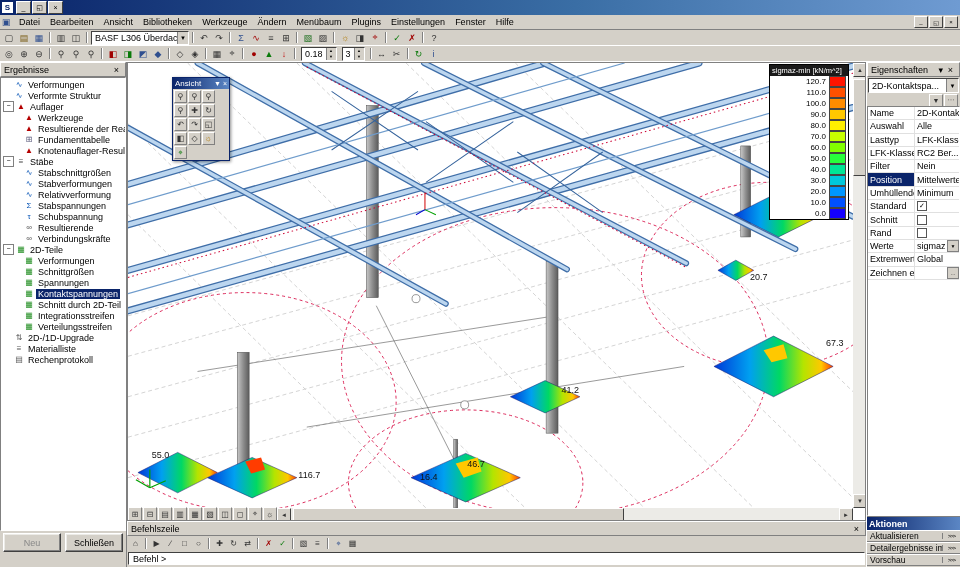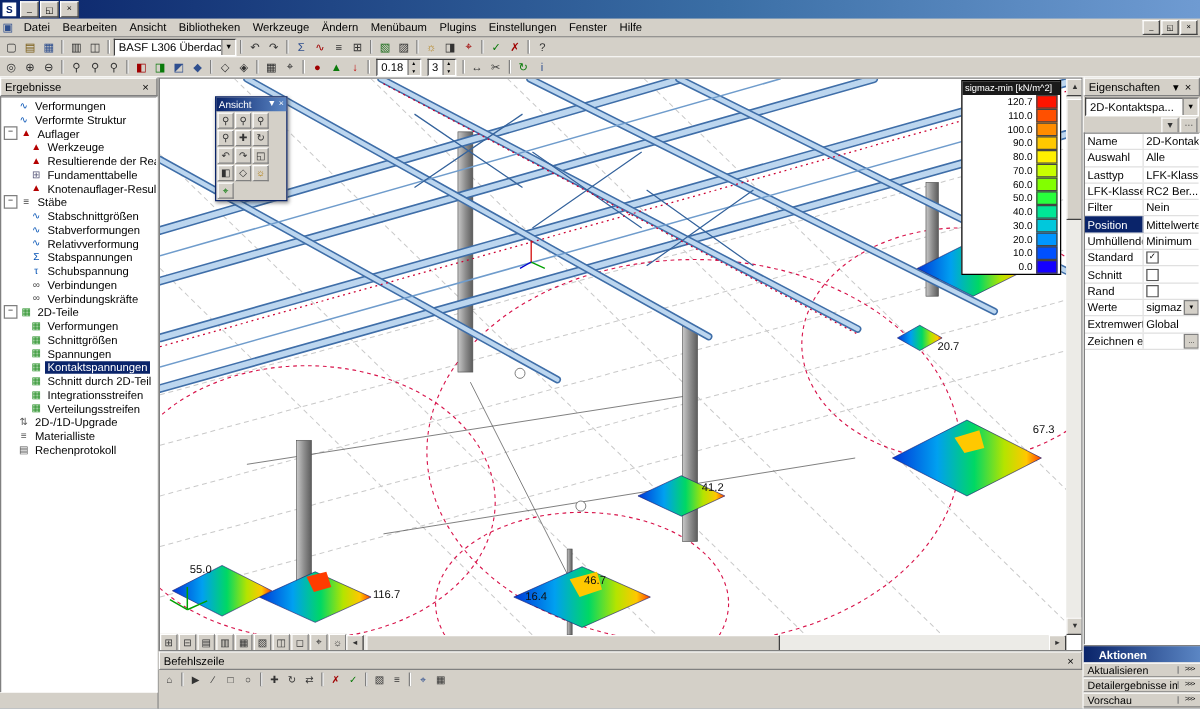--- a/index.html
+++ b/index.html
@@ -88,21 +88,21 @@
   .rp-tools .icon-btn{width:12px;height:11px;font-size:7px;border:1px solid;border-color:#fff #808080 #808080 #fff;}
   .prop-grid{flex:1;background:#fff;border:1px solid;border-color:#808080 #fff #fff #808080;overflow:hidden;}
   .prop-row{display:flex;height:12.3px;border-bottom:1px solid #e0e0e0;align-items:center;}
   .prop-label{width:44px;padding-left:2px;border-right:1px solid #e0e0e0;white-space:nowrap;overflow:hidden;flex:none;height:100%;display:flex;align-items:center;}
   .prop-value{flex:1;padding-left:2px;white-space:nowrap;overflow:hidden;display:flex;align-items:center;min-width:0;}
   .prop-row.selected .prop-label{background:#0a246a;color:#fff;}
   .cb{width:8px;height:8px;border:1px solid #555;background:#fff;font-size:7px;line-height:8px;text-align:center;flex:none;}
   .dd{margin-left:auto;width:10px;height:10px;background:#d4d0c8;border:1px solid #808080;font-size:5px;display:flex;align-items:center;justify-content:center;flex:none;}
   
   .actions{height:50px;flex:none;display:flex;flex-direction:column;border-top:1px solid #808080;}
-  .actions-header{height:13px;background:linear-gradient(to right,#0a246a,#5b86c4);color:#fff;font-weight:bold;display:flex;align-items:center;padding:0 12px;flex:none;}
+  .actions-header{height:13px;background:linear-gradient(to right,#0a246a,#5b86c4);color:#fff;font-weight:bold;display:flex;align-items:center;padding:0 2px;flex:none;}
   .action-row{flex:1;display:flex;align-items:center;background:#d4d0c8;border-top:1px solid #fff;border-bottom:1px solid #808080;}
   .action-label{flex:1;padding-left:3px;white-space:nowrap;overflow:hidden;font-size:8.5px;}
   .action-btn{width:17px;height:100%;border-left:1px solid #808080;display:flex;align-items:center;justify-content:center;font-size:6px;letter-spacing:-1px;background:#d4d0c8;flex:none;}
 </style>
 </head>
 <body>
 
 <div class="window">
 
   <div class="titlebar">
@@ -294,21 +294,21 @@
             <span class="tree-label">Stabspannungen</span>
           </div>
           <div class="tree-item" style="padding-left: 12px;">
             <span class="expander-sp"></span>
             <span class="tree-icon" style="color: rgb(0, 80, 180);">τ</span>
             <span class="tree-label">Schubspannung</span>
           </div>
           <div class="tree-item" style="padding-left: 12px;">
             <span class="expander-sp"></span>
             <span class="tree-icon" style="color: rgb(85, 85, 85);">∞</span>
-            <span class="tree-label">Verbindungen</span>
+            <span class="tree-label">Resultierende</span>
           </div>
           <div class="tree-item" style="padding-left: 12px;">
             <span class="expander-sp"></span>
             <span class="tree-icon" style="color: rgb(85, 85, 85);">∞</span>
             <span class="tree-label">Verbindungskräfte</span>
           </div>
           <div class="tree-item" style="padding-left: 2px;">
             <span class="expander">−</span>
             <span class="tree-icon" style="color: rgb(30, 140, 30);">▦</span>
             <span class="tree-label">2D-Teile</span>
@@ -357,20 +357,24 @@
             <span class="expander-sp"></span>
             <span class="tree-icon" style="color: rgb(85, 85, 85);">≡</span>
             <span class="tree-label">Materialliste</span>
           </div>
           <div class="tree-item" style="padding-left: 2px;">
             <span class="expander-sp"></span>
             <span class="tree-icon" style="color: rgb(85, 85, 85);">▤</span>
             <span class="tree-label">Rechenprotokoll</span>
           </div>
         </div>
+      <div class="left-buttons">
+        <span class="btn disabled">Neu</span>
+        <span class="btn">Schließen</span>
+      </div>
       <div class="left-filler"></div>
     </div>
 
     <div class="center">
       <div class="viewport">
         <svg class="scene" viewBox="0 0 730 440" preserveAspectRatio="none">
           <defs>
             <linearGradient id="colg" x1="0" y1="0" x2="1" y2="0">
               <stop offset="0" stop-color="#c8c8c8"></stop>
                 <stop offset="0.5" stop-color="#8e8e8e"></stop>
@@ -643,20 +647,23 @@
             <span class="sep"></span>
             <span class="icon-btn" style="color: rgb(160, 0, 0);">✗</span>
             <span class="icon-btn" style="color: rgb(10, 122, 10);">✓</span>
             <span class="sep"></span>
             <span class="icon-btn">▧</span>
             <span class="icon-btn">≡</span>
             <span class="sep"></span>
             <span class="icon-btn" style="color: rgb(47, 79, 143);">⌖</span>
             <span class="icon-btn">▦</span>
           </div>
+        <div class="cmd-input">
+          <span>Befehl &gt;</span>
+        </div>
       </div>
     </div>
 
     <div class="right-panel">
       <div class="panel-header">
         <span>Eigenschaften</span>
         <span class="hdr-btns">
           <span>▾</span>
           <span class="hdr-x">×</span>
         </span>

